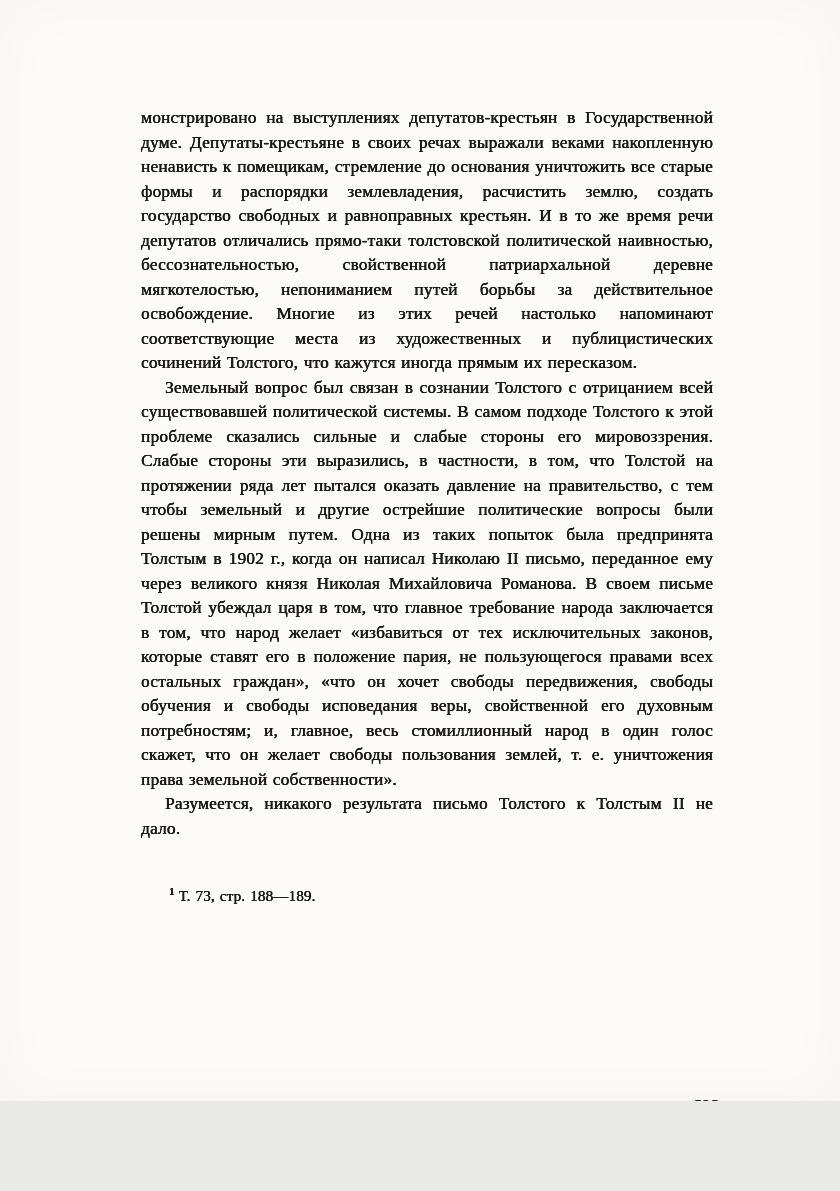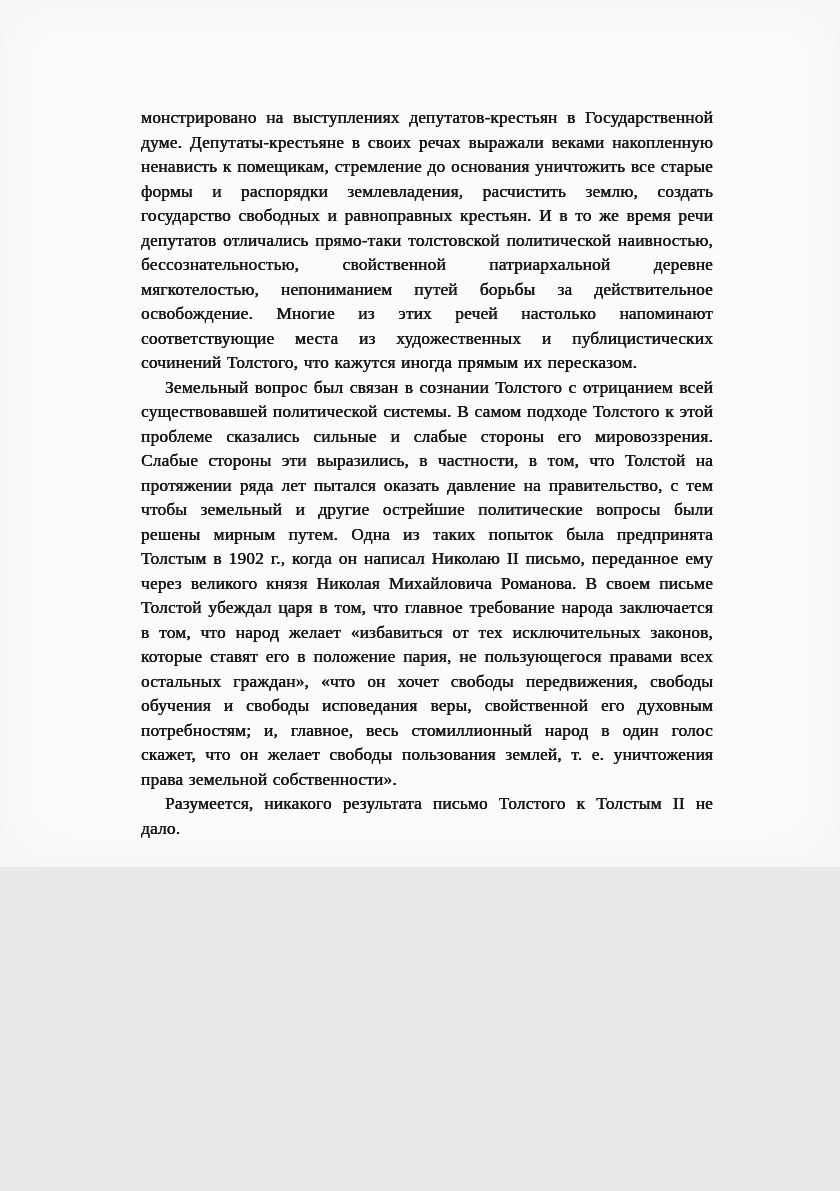--- a/index.html
+++ b/index.html
@@ -4,21 +4,21 @@
 <style>
   html, body {
     margin: 0;
     padding: 0;
     background: #e9e9e7;
     font-family: "Liberation Serif", "DejaVu Serif", serif;
   }
   .page {
     position: relative;
     width: 840px;
-    height: 867px;
+    height: 1101px;
     margin: 0 auto;
     background: #fcfbf9;
     overflow: hidden;
     box-shadow: inset 0 0 60px rgba(0,0,0,0.03);
   }
   .text-block {
     position: absolute;
     left: 141px;
     top: 106px;
     width: 572px;
@@ -63,15 +63,18 @@
   }
 </style>
 </head>
 <body>
 
 <div class="page">
   <main class="text-block">
     <p class="para noindent">монстрировано на выступлениях депутатов-крестьян в Государственной думе. Депутаты-крестьяне в своих речах выражали веками накопленную ненависть к помещикам, стремление до основания уничтожить все старые формы и распорядки землевладения, расчистить землю, создать государство свободных и равноправных крестьян. И в то же время речи депутатов отличались прямо-таки толстовской политической наивностью, бессознательностью, свойственной патриархальной деревне мягкотелостью, непониманием путей борьбы за действительное освобождение. Многие из этих речей настолько напоминают соответствующие места из художественных и публицистических сочинений Толстого, что кажутся иногда прямым их пересказом.</p>
     <p class="para">Земельный вопрос был связан в сознании Толстого с отрицанием всей существовавшей политической системы. В самом подходе Толстого к этой проблеме сказались сильные и слабые стороны его мировоззрения. Слабые стороны эти выразились, в частности, в том, что Толстой на протяжении ряда лет пытался оказать давление на правительство, с тем чтобы земельный и другие острейшие политические вопросы были решены мирным путем. Одна из таких попыток была предпринята Толстым в 1902 г., когда он написал Николаю II письмо, переданное ему через великого князя Николая Михайловича Романова. В своем письме Толстой убеждал царя в том, что главное требование народа заключается в том, что народ желает «избавиться от тех исключительных законов, которые ставят его в положение пария, не пользующегося правами всех остальных граждан», «что он хочет свободы передвижения, свободы обучения и свободы исповедания веры, свойственной его духовным потребностям; и, главное, весь стомиллионный народ в один голос скажет, что он желает свободы пользования землей, т. е. уничтожения права земельной собственности».</p>
     <p class="para">Разумеется, никакого результата письмо Толстого к Толстым II не дало.</p>
+    <div class="footnote">
+      <span class="fn-marker">1</span><span class="fn-text">Т. 73, стр. 188—189.</span>
+    </div>
   </main>
   <div class="page-number">XI</div>
 </div>
 
 </body></html>

